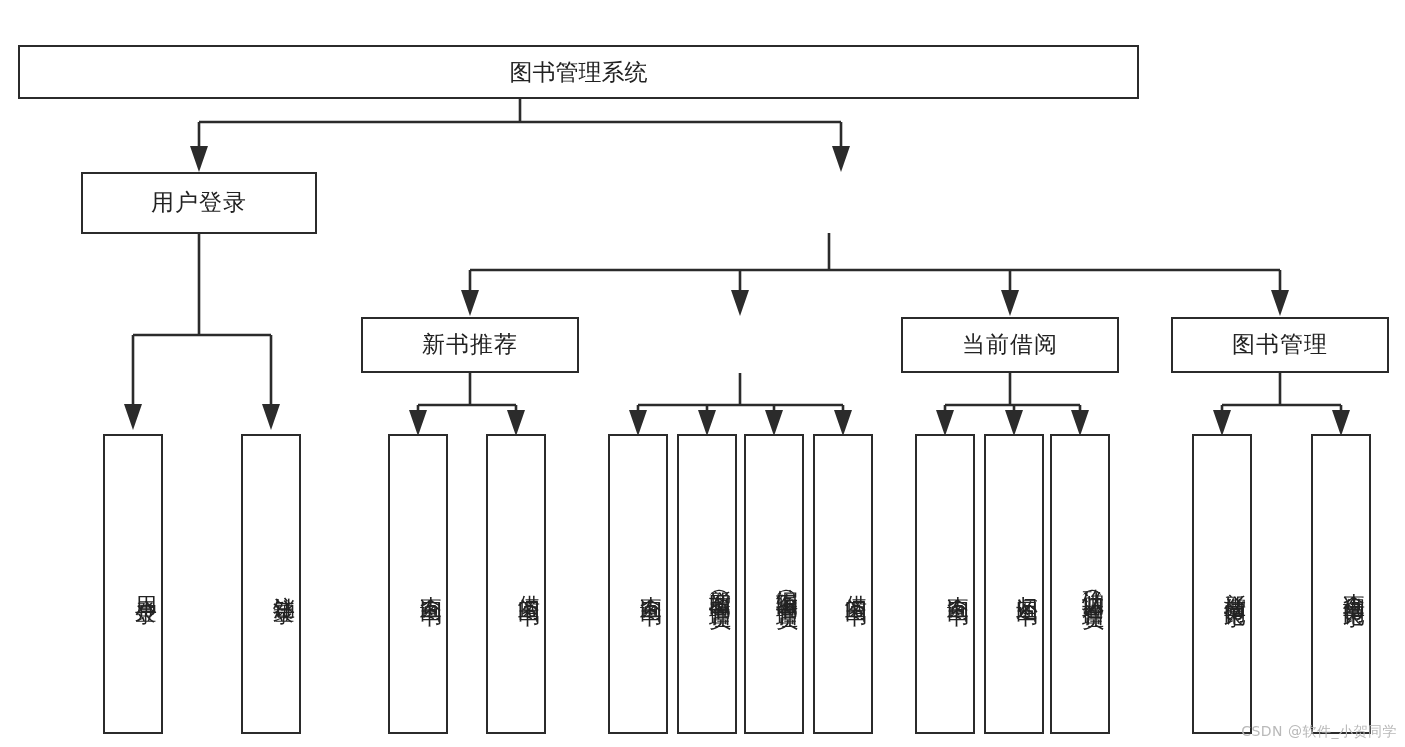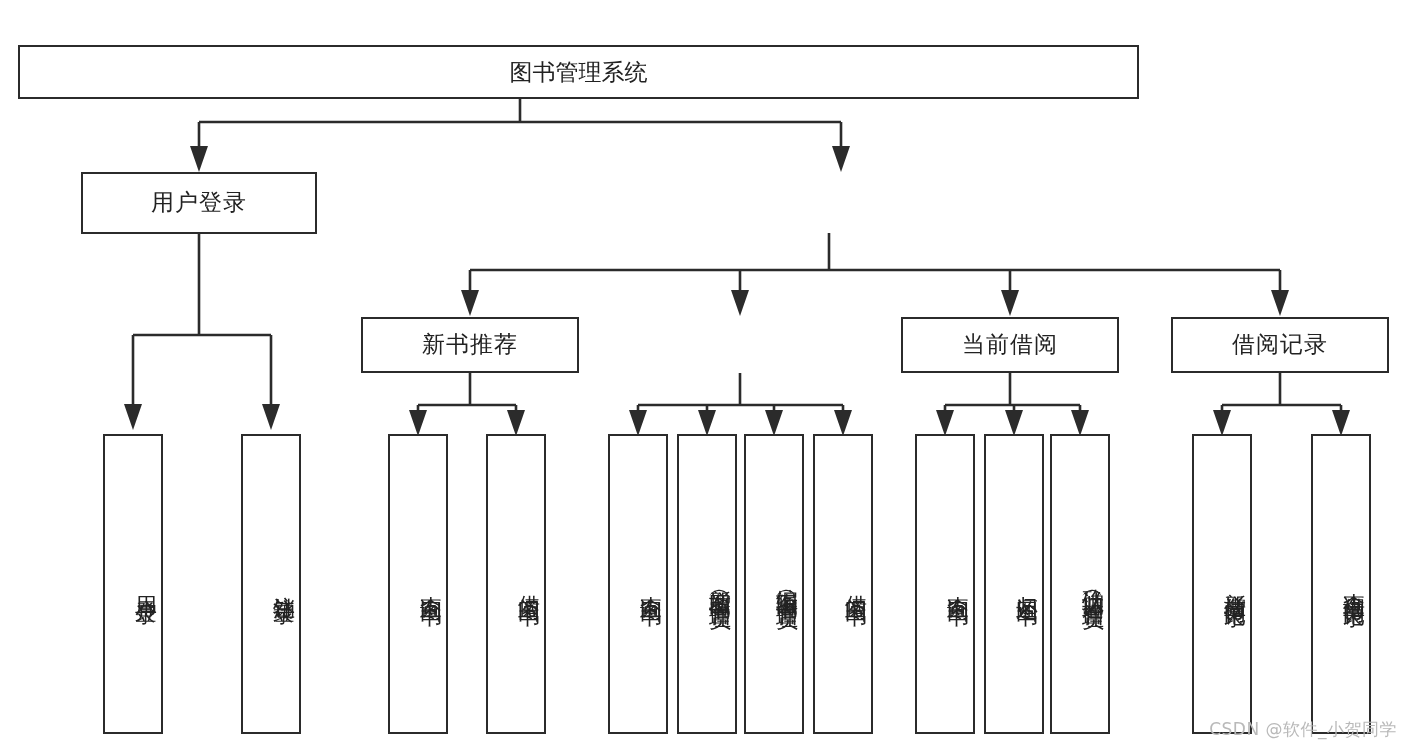--- a/index.html
+++ b/index.html
@@ -56,21 +56,21 @@
   }
   .node.v .vlabel {
     writing-mode: vertical-rl;
     text-orientation: upright;
     display: block;
   }
   .watermark {
     position: absolute;
     right: 8px;
     bottom: 6px;
-    font-size: 17px;
+    font-size: 14px;
     color: #b9b9b9;
     letter-spacing: 0.5px;
     white-space: nowrap;
   }
 </style>
 </head>
 <body>
 
 <div id="canvas">
 
@@ -164,21 +164,21 @@
   <div class="node h" style="left:361px; top:317px; width:218px; height:56px;">
     <span>新书推荐</span>
   </div>
 
 
   <div class="node h" style="left:901px; top:317px; width:218px; height:56px;text-align:center;">
     <span>当前借阅</span>
   </div>
 
   <div class="node h" style="left:1171px; top:317px; width:218px; height:56px;">
-    <span>借阅记录</span>
+    <span>图书管理</span>
   </div>
 
   <div class="node v" style="left:103px; top:434px; width:60px; height:300px;">
     <span class="vlabel">用户登录</span>
   </div>
   <div class="node v" style="left:241px; top:434px; width:60px; height:300px;">
     <span class="vlabel">注销登录</span>
   </div>
 
   <div class="node v" style="left:388px; top:434px; width:60px; height:300px;">

